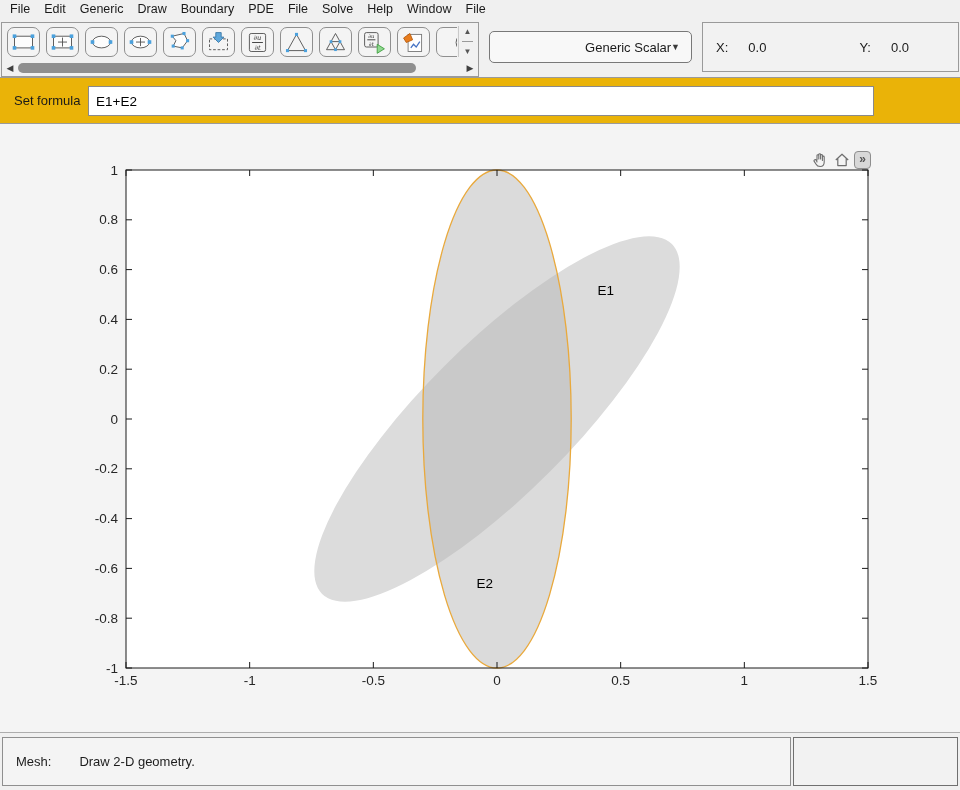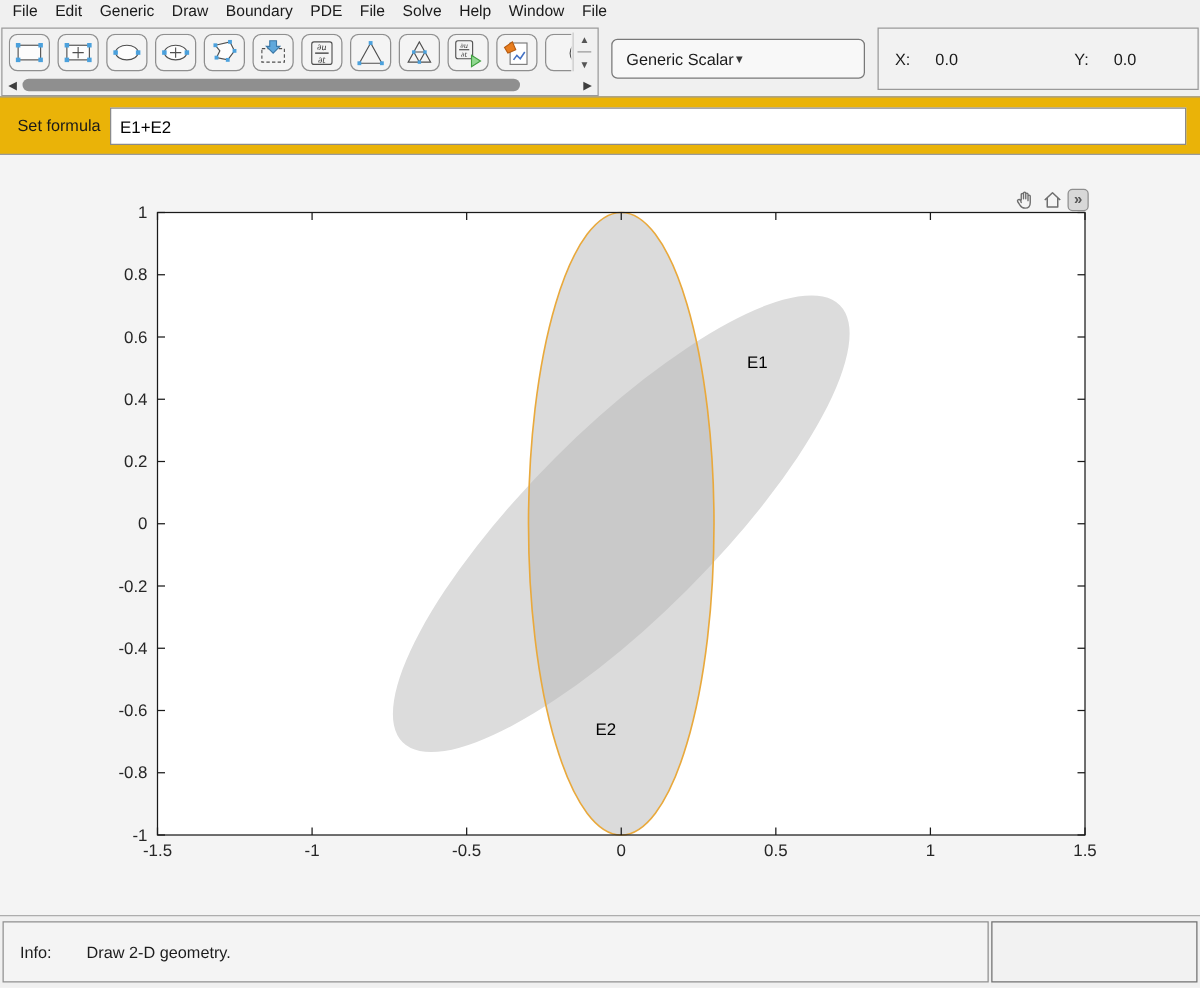--- a/index.html
+++ b/index.html
@@ -29,37 +29,37 @@
   #toolbar-scrollbar{position:absolute;left:2px;right:2px;bottom:1px;height:14px;
                      display:flex;align-items:center}
   .scroll-arrow{width:12px;font-size:9px;color:#3f3f3f;text-align:center;cursor:default}
   #scroll-track{flex:1;height:12px;position:relative}
   #scroll-thumb{position:absolute;left:2px;top:1px;width:398px;height:10px;
                 background:#8f8f8f;border-radius:5px}
 
   
   #pde-type-dropdown{position:absolute;left:489px;top:31px;width:203px;height:32px;
             border:1px solid #787878;border-radius:5px;background:#f8f8f8;
-            display:flex;align-items:center;justify-content:flex-start;
+            display:flex;align-items:center;justify-content:flex-end;
             padding:0 11px;box-sizing:border-box;font-size:13px;cursor:default}
   #pde-type-dropdown .arrow{font-size:9px;color:#3a3a3a}
   #xy-panel{position:absolute;left:702px;top:22px;width:257px;height:50px;
             border:1px solid #9a9a9a;background:#f2f2f2;box-sizing:border-box;
             display:flex;align-items:center;font-size:13px}
   #xy-panel .xl{margin-left:13px}
   #xy-panel .xv{margin-left:20px}
   #xy-panel .yl{margin-left:93px}
   #xy-panel .yv{margin-left:20px}
 
   
   #formula-row{position:absolute;left:0;top:77px;width:960px;height:47px;
                border-top:1px solid #9a9a9a;border-bottom:1px solid #9a9a9a;
                background:#eab308;box-sizing:border-box}
   #formula-label{position:absolute;left:14px;top:15px;font-size:13px}
-  #formula-input{position:absolute;left:88px;top:8px;width:861px;height:30px;
+  #formula-input{position:absolute;left:88px;top:8px;width:786px;height:30px;
                  box-sizing:border-box;border:1px solid #8a8a8a;background:#fff;
                  font-size:13.5px;font-family:"Liberation Sans",sans-serif;
                  padding:0 0 0 7px;outline:none}
 
   
   #canvas{position:absolute;left:0;top:124px;width:960px;height:608px;background:#f4f4f4}
   #plot-svg{position:absolute;left:0;top:0}
   #axes-toolbar{position:absolute;right:89px;top:26px;display:flex;gap:3px;
                 align-items:center;height:20px}
   .ax-btn{width:19px;height:19px;display:flex;align-items:center;justify-content:center}
@@ -305,19 +305,19 @@
         </svg>
       </div>
       <div id="axes-expand-button">
         <span>»</span>
       </div>
     </div>
   </div>
 
   <div id="status-bar">
     <div id="status-left">
-      <span class="lab">Info:</span>
+      <span class="lab">Mesh:</span>
       <span class="txt">Draw 2-D geometry.</span>
     </div>
     <div id="status-right"></div>
   </div>
 
 </div>
 
 </body></html>

